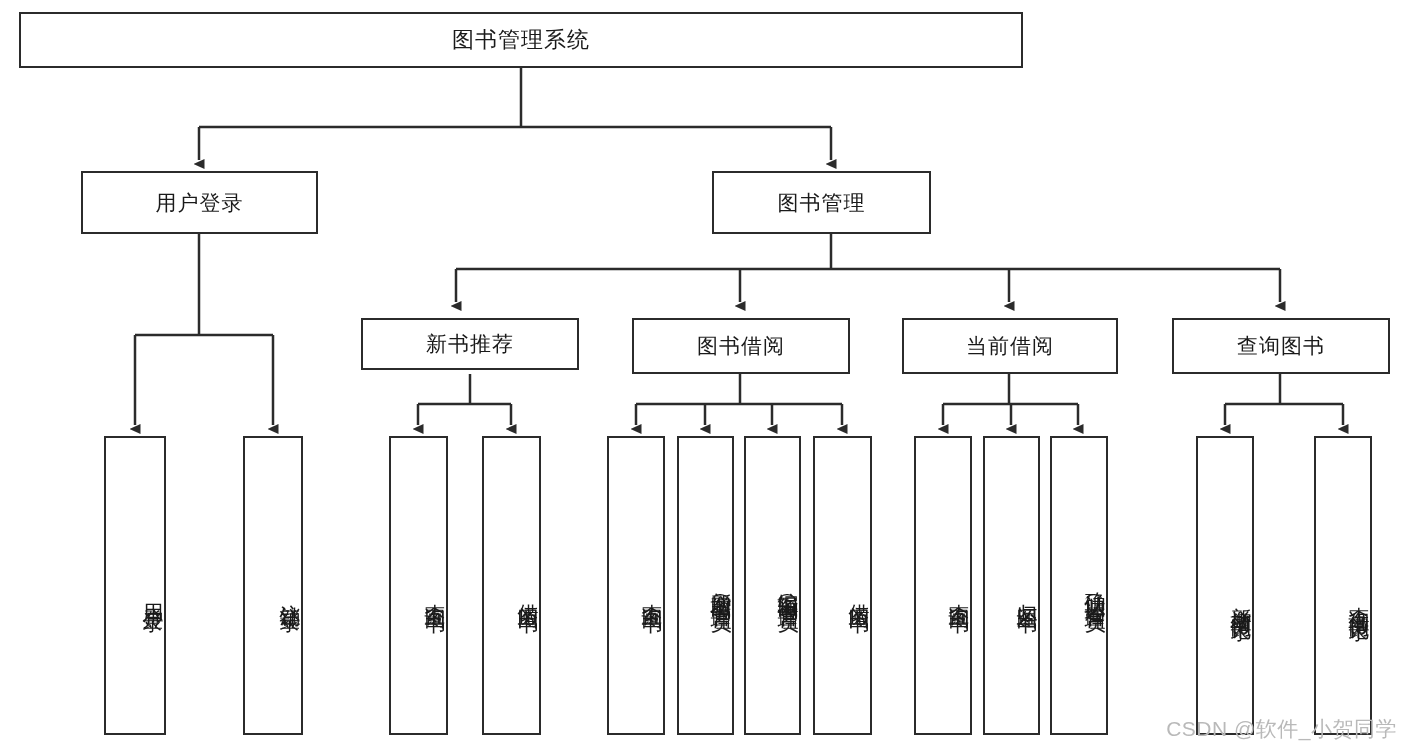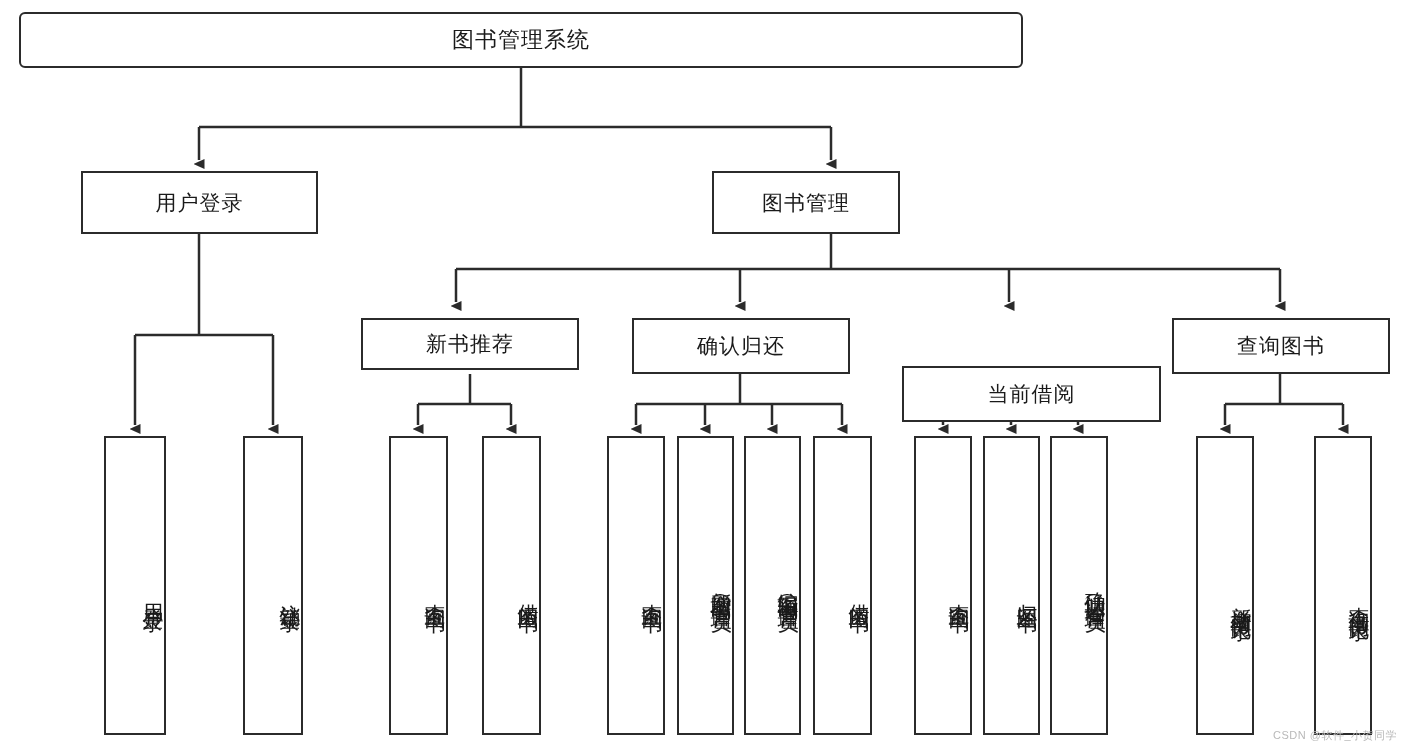--- a/index.html
+++ b/index.html
@@ -8,21 +8,21 @@
   #canvas{position:relative;width:1405px;height:747px;background:#ffffff;}
   svg.edges{position:absolute;left:0;top:0;width:1405px;height:747px;}
   .node{position:absolute;box-sizing:border-box;background:#ffffff;
         border:2.5px solid #2b2b2b;display:flex;align-items:center;
         justify-content:center;color:#1a1a1a;}
   .node.h{font-size:21px;letter-spacing:1px;white-space:nowrap;}
   .node.v{writing-mode:vertical-rl;text-orientation:upright;
           font-size:21px;letter-spacing:3px;padding-top:14px;
           align-items:flex-start;justify-content:center;line-height:1;}
   .node.root{font-size:22px;}
-  .watermark{position:absolute;right:8px;bottom:4px;font-size:11px;
+  .watermark{position:absolute;right:8px;bottom:4px;font-size:21px;
              color:#b9b9b9;white-space:nowrap;letter-spacing:0.5px;margin-left:33px;}
 </style>
 </head>
 <body>
 
 <div id="canvas">
 
   <svg class="edges" viewBox="0 0 1405 747" xmlns="http://www.w3.org/2000/svg">
     <defs>
       <marker id="arrow" markerWidth="10" markerHeight="11" refX="1" refY="5.5" orient="auto" markerUnits="userSpaceOnUse">
@@ -66,28 +66,28 @@
       <path d="M1011,404 L1011,425" marker-end="url(#arrow)"></path>
       <path d="M1078,404 L1078,425" marker-end="url(#arrow)"></path>
 
       <path d="M1280,374 L1280,404"></path>
       <path d="M1225,404 L1343,404"></path>
       <path d="M1225,404 L1225,425" marker-end="url(#arrow)"></path>
       <path d="M1343,404 L1343,425" marker-end="url(#arrow)"></path>
     </g>
   </svg>
 
-  <div class="node h root" style="left:19px;top:12px;width:1004px;height:56px;border-radius:6px;">图书管理系统</div>
+  <div class="node h root" style="left:19px;top:12px;width:1004px;height:56px;">图书管理系统</div>
 
   <div class="node h" style="left:81px;top:171px;width:237px;height:63px;">用户登录</div>
-  <div class="node h" style="left:712px;top:171px;width:188px;height:63px;">图书管理</div>
+  <div class="node h" style="left:712px;top:171px;width:219px;height:63px;">图书管理</div>
 
   <div class="node h" style="left:361px;top:318px;width:218px;height:52px;">新书推荐</div>
-  <div class="node h" style="left:632px;top:318px;width:218px;height:56px;">确认归还</div>
-  <div class="node h" style="left:902px;top:318px;width:259px;height:56px;margin-top:48px;">当前借阅</div>
+  <div class="node h" style="left:632px;top:318px;width:218px;height:56px;">图书借阅</div>
+  <div class="node h" style="left:902px;top:318px;width:216px;height:56px;">当前借阅</div>
   <div class="node h" style="left:1172px;top:318px;width:218px;height:56px;">查询图书</div>
 
   <div class="node v" style="left:104px;top:436px;width:62px;height:299px;">用户登录</div>
   <div class="node v" style="left:243px;top:436px;width:60px;height:299px;">注销登录</div>
 
   <div class="node v" style="left:389px;top:436px;width:59px;height:299px;">查询图书</div>
   <div class="node v" style="left:482px;top:436px;width:59px;height:299px;">借阅图书</div>
 
   <div class="node v" style="left:607px;top:436px;width:58px;height:299px;">查询图书</div>
   <div class="node v" style="left:677px;top:436px;width:57px;height:299px;padding-top:6px;">新增图书（管理员）</div>

